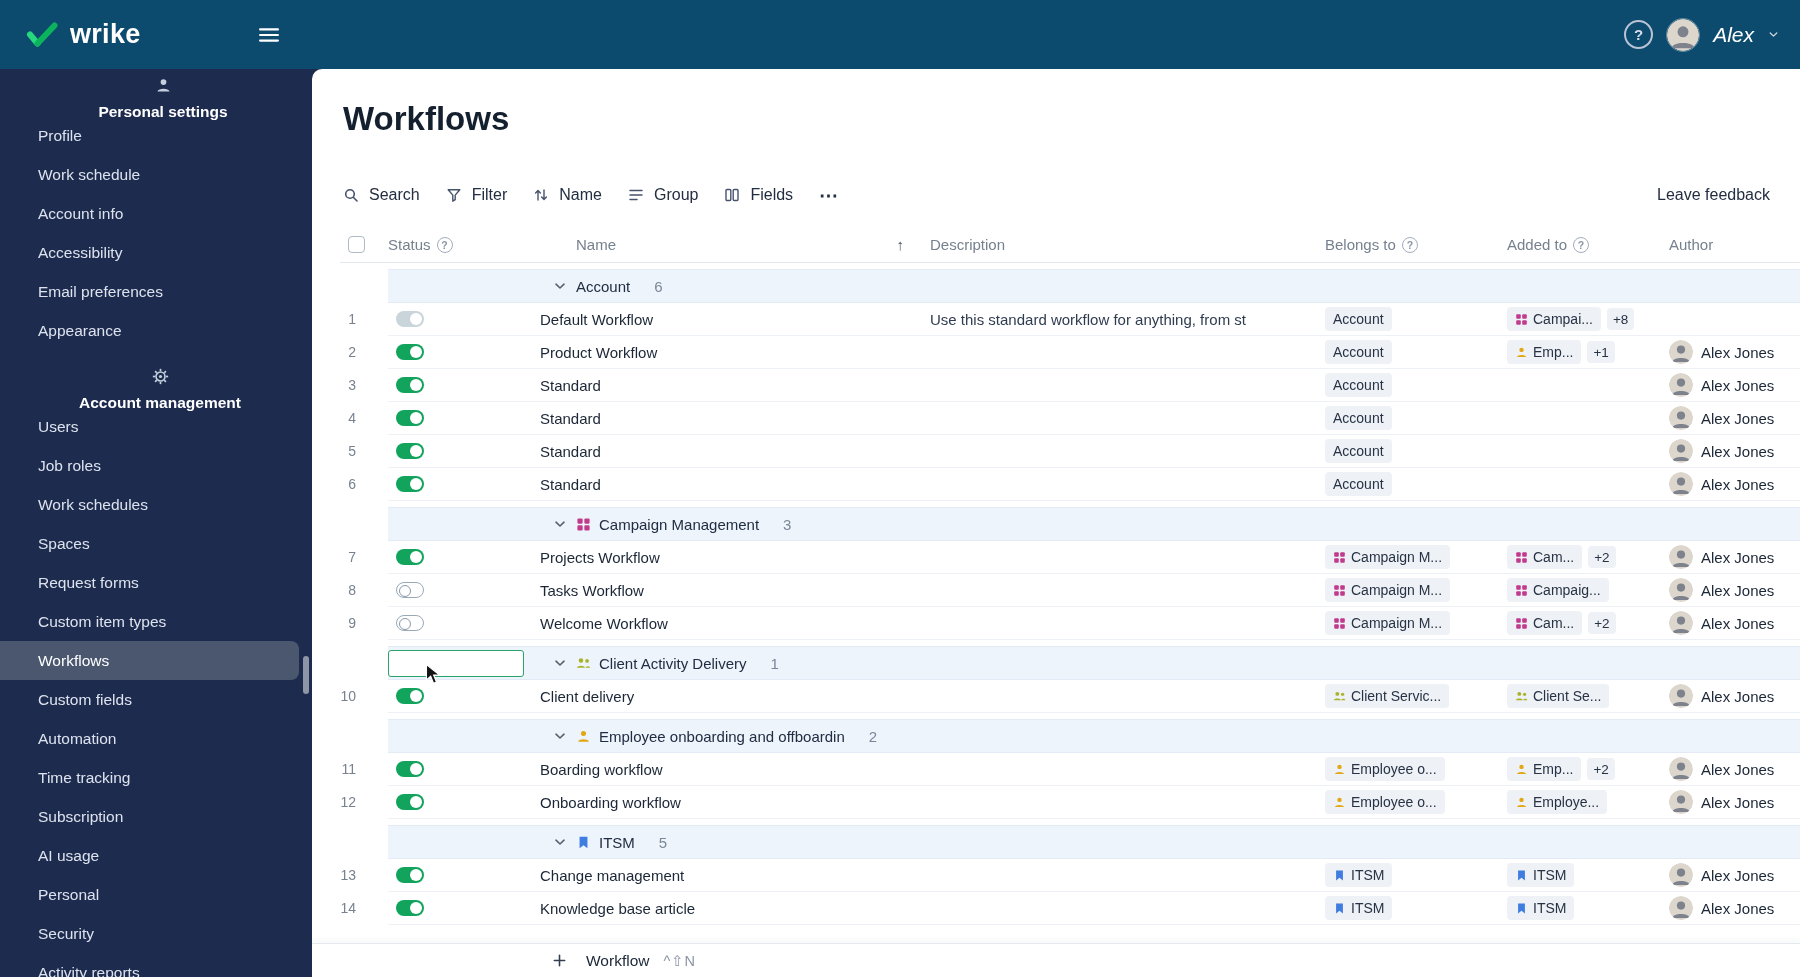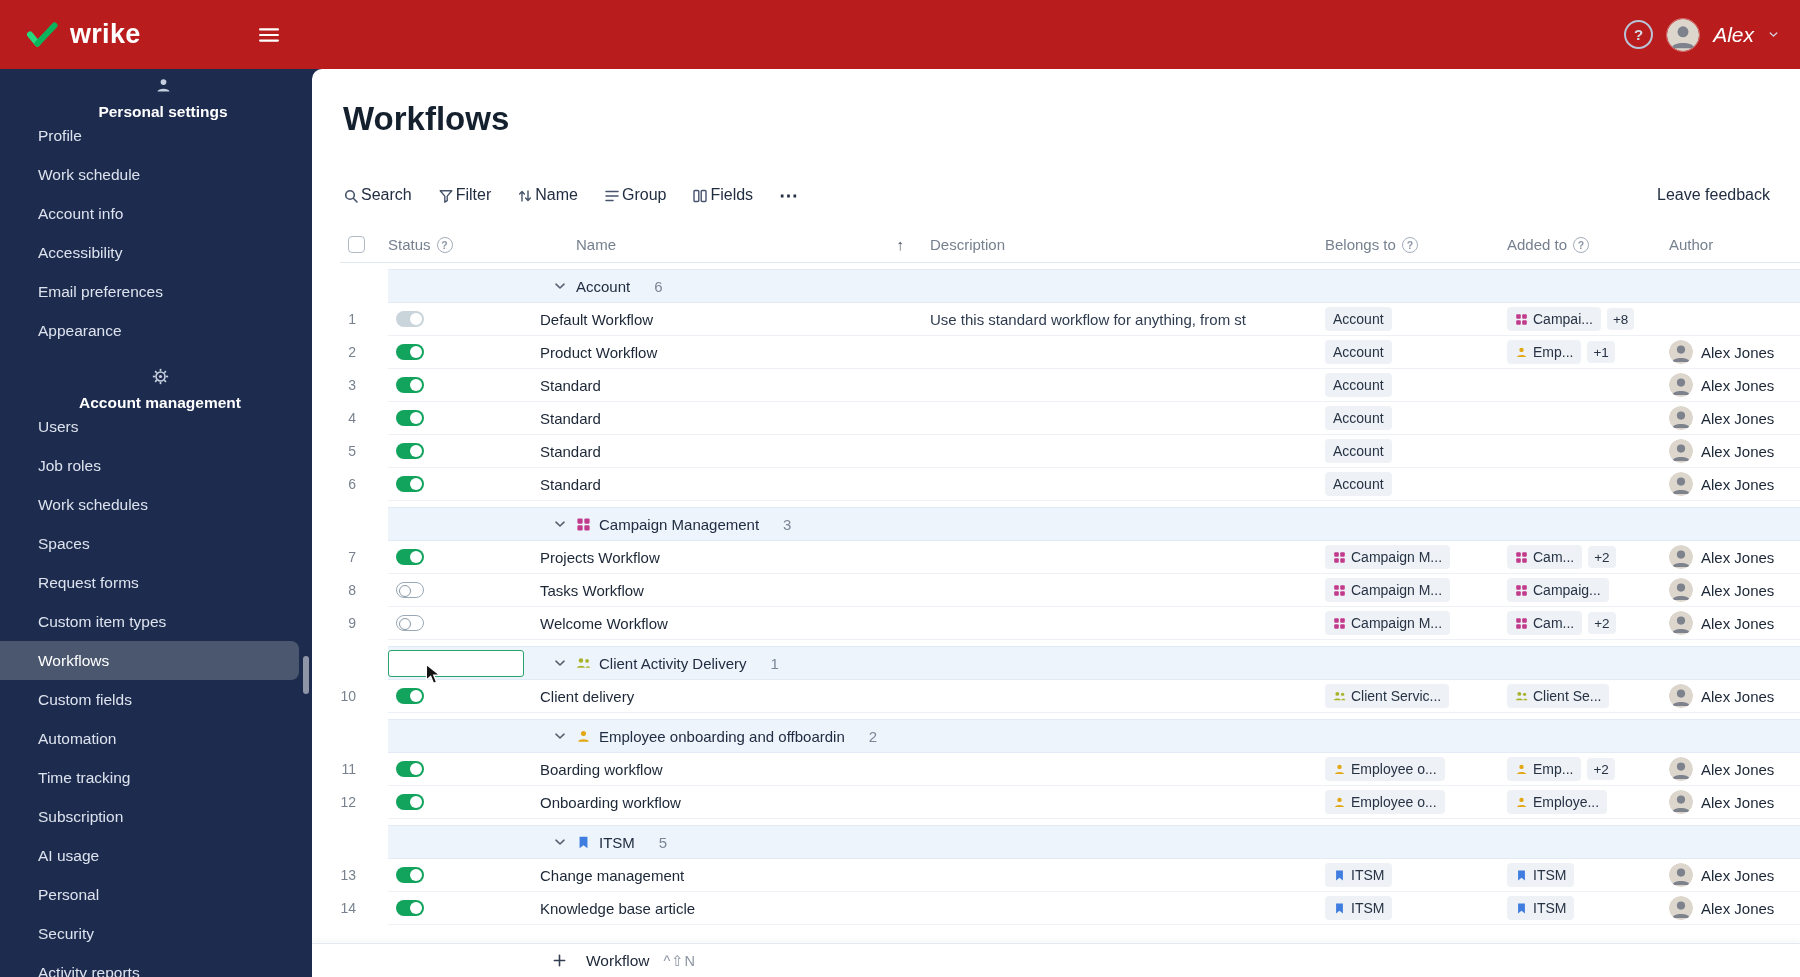--- a/index.html
+++ b/index.html
@@ -13,21 +13,21 @@
     display: grid;
     width: 1800px; height: 977px;
     grid-template-rows: 69px 1fr;
     grid-template-columns: 312px 1fr;
     grid-template-areas: "topbar topbar" "sidebar main";
   }
   
   .topbar {
     grid-area: topbar;
     display: flex; align-items: center;
-    background: #b91c1c;
+    background: #0c4a6e;
     padding: 0 20px 0 26px;
   }
   .brand { display: flex; align-items: center; }
   .brand .logo-ic { width: 34px; height: 26px; display: inline-flex; }
   .brand .logo-ic svg { width: 100%; height: 100%; }
   .brand-text { color: #fff; font-size: 27px; font-weight: 700; margin-left: 10px; letter-spacing: .3px; }
   .hamburger { margin-left: 118px; background: none; border: none; color: #fff; width: 20px; height: 16px; display: inline-flex; }
   .hamburger svg { width: 100%; height: 100%; }
   .topbar-right { margin-left: auto; display: flex; align-items: center; gap: 13px; }
   .qcircle {
@@ -69,21 +69,21 @@
 
   
   .main {
     grid-area: main; background: #ffffff;
     border-top-left-radius: 10px;
     position: relative; overflow: hidden;
   }
   .page-title { margin: 30px 0 0 31px; font-size: 33px; line-height: 40px; font-weight: 700; color: #15202f; }
   .toolbar { margin: 44px 30px 0 31px; display: flex; align-items: center; height: 24px; }
   .toolbar-items { display: flex; align-items: center; gap: 26px; }
-  .tool-item { display: inline-flex; align-items: flex-end; gap: 2px; background: none; border: none; font-size: 16px; color: #222e41; font-family: inherit; }
+  .tool-item { display: inline-flex; align-items: center; gap: 10px; background: none; border: none; font-size: 16px; color: #222e41; font-family: inherit; }
   .tool-item .ic { color: #46536b; }
   .tool-more { background: none; border: none; font-size: 19px; font-weight: 700; color: #222e41; letter-spacing: 1px; }
   .feedback { margin-left: auto; background: none; border: none; font-size: 16px; color: #222e41; font-family: inherit; }
 
   .ic { display: inline-flex; width: 16px; height: 16px; }
   .ic svg { width: 100%; height: 100%; }
 
   
   .table { padding-left: 28px; margin-top: 20px; }
   .thead {

